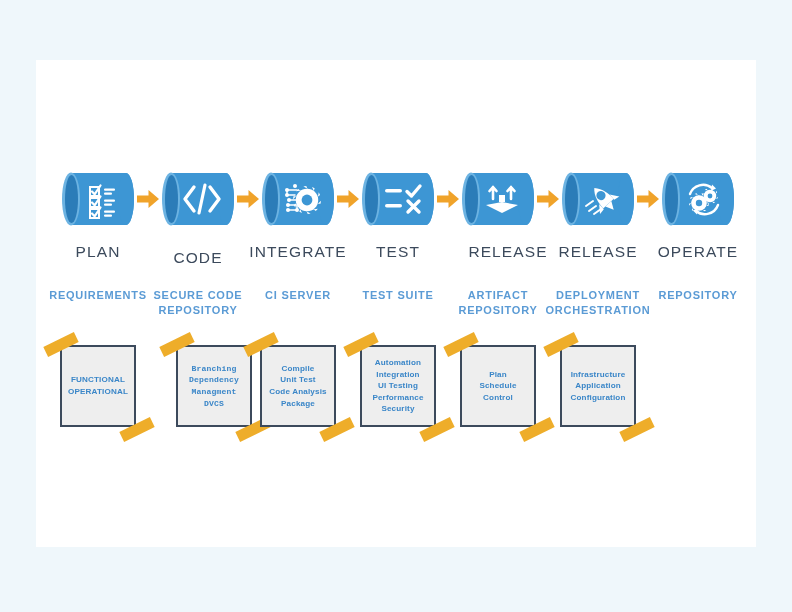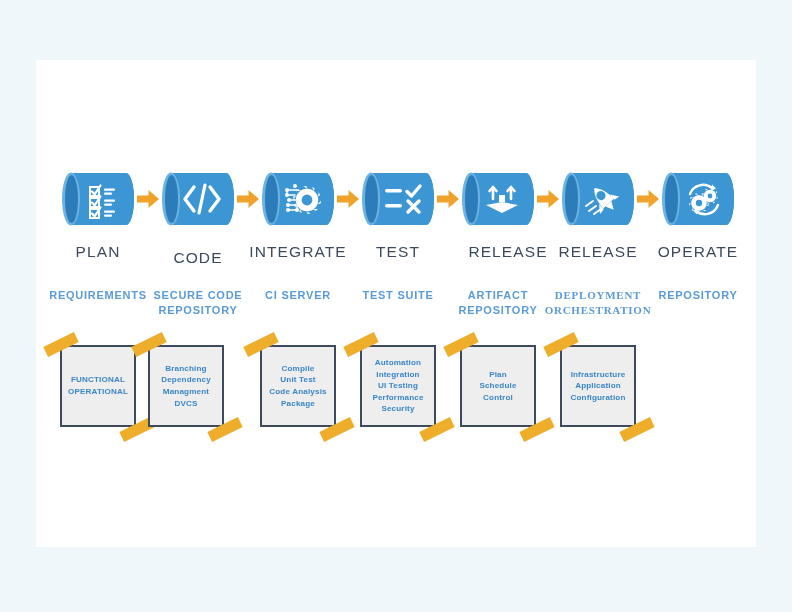--- a/index.html
+++ b/index.html
@@ -329,33 +329,33 @@
       <div class="title-cell" style="left: 502px;">RELEASE</div>
       <div class="title-cell" style="left: 602px;">OPERATE</div>
     </div>
 
   <div id="subtitles">
       <div class="sub-cell" style="left: 0px;">REQUIREMENTS</div>
       <div class="sub-cell" style="left: 100px;">SECURE CODE<br>REPOSITORY</div>
       <div class="sub-cell" style="left: 200px;">CI SERVER</div>
       <div class="sub-cell" style="left: 300px;">TEST SUITE</div>
       <div class="sub-cell" style="left: 400px;">ARTIFACT<br>REPOSITORY</div>
-      <div class="sub-cell" style="left: 500px; font-family: Liberation Serif, serif;">DEPLOYMENT<br>ORCHESTRATION</div>
+      <div class="sub-cell" style="left: 500px;">DEPLOYMENT<br>ORCHESTRATION</div>
       <div class="sub-cell" style="left: 600px;">REPOSITORY</div>
     </div>
 
   <div id="cards">
       <div class="card-cell" style="left: 12px; text-decoration: underline;">
         <div class="note">
           <div class="note-text">FUNCTIONAL<br>OPERATIONAL</div>
         </div>
         <div class="tape tl"></div>
         <div class="tape br"></div>
       </div>
-      <div class="card-cell" style="left: 100px;">
+      <div class="card-cell" style="left: 128px; font-family: Liberation Mono, monospace;">
         <div class="note">
           <div class="note-text">Branching<br>Dependency<br>Managment<br>DVCS</div>
         </div>
         <div class="tape tl"></div>
         <div class="tape br"></div>
       </div>
       <div class="card-cell" style="left: 212px;">
         <div class="note">
           <div class="note-text">Compile<br>Unit Test<br>Code Analysis<br>Package</div>
         </div>

